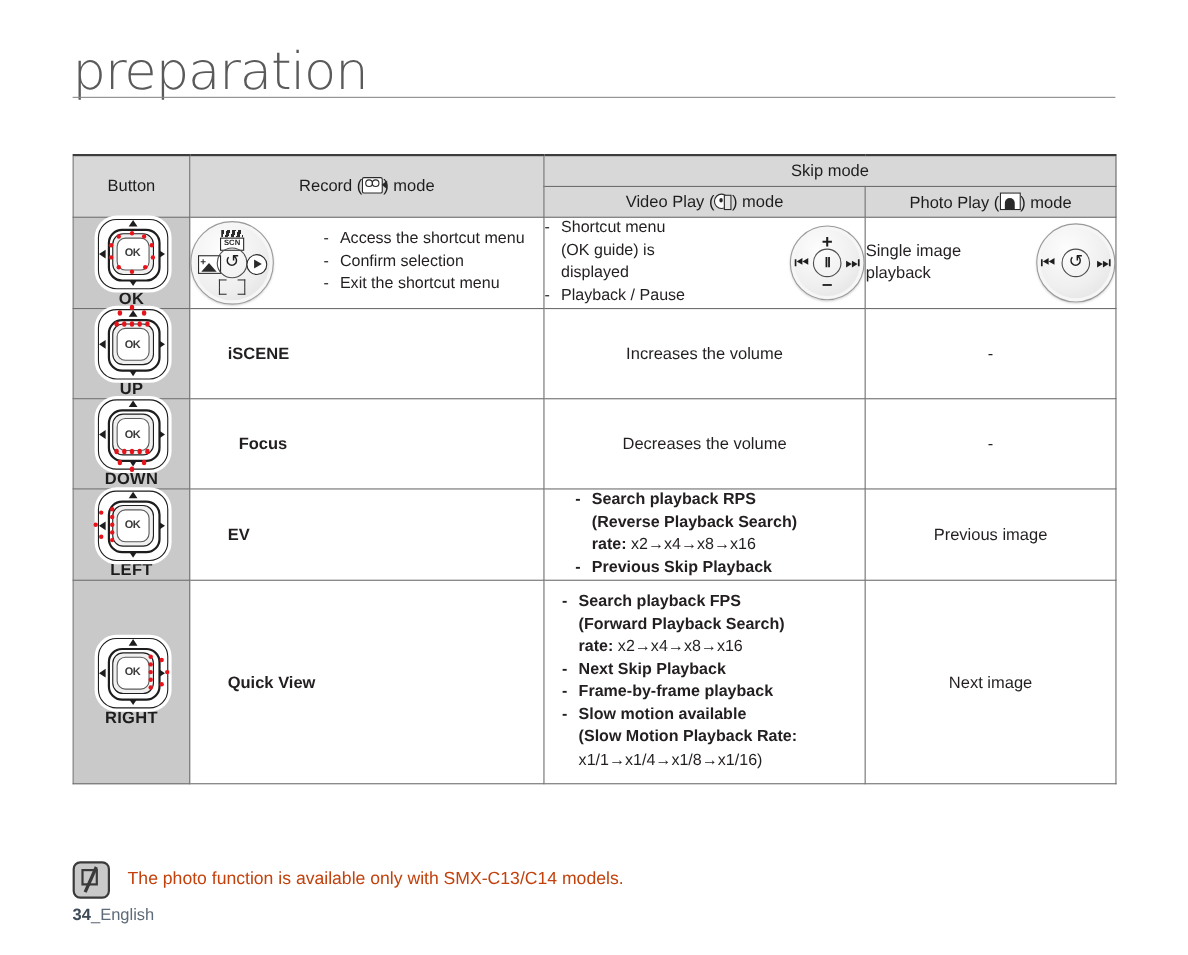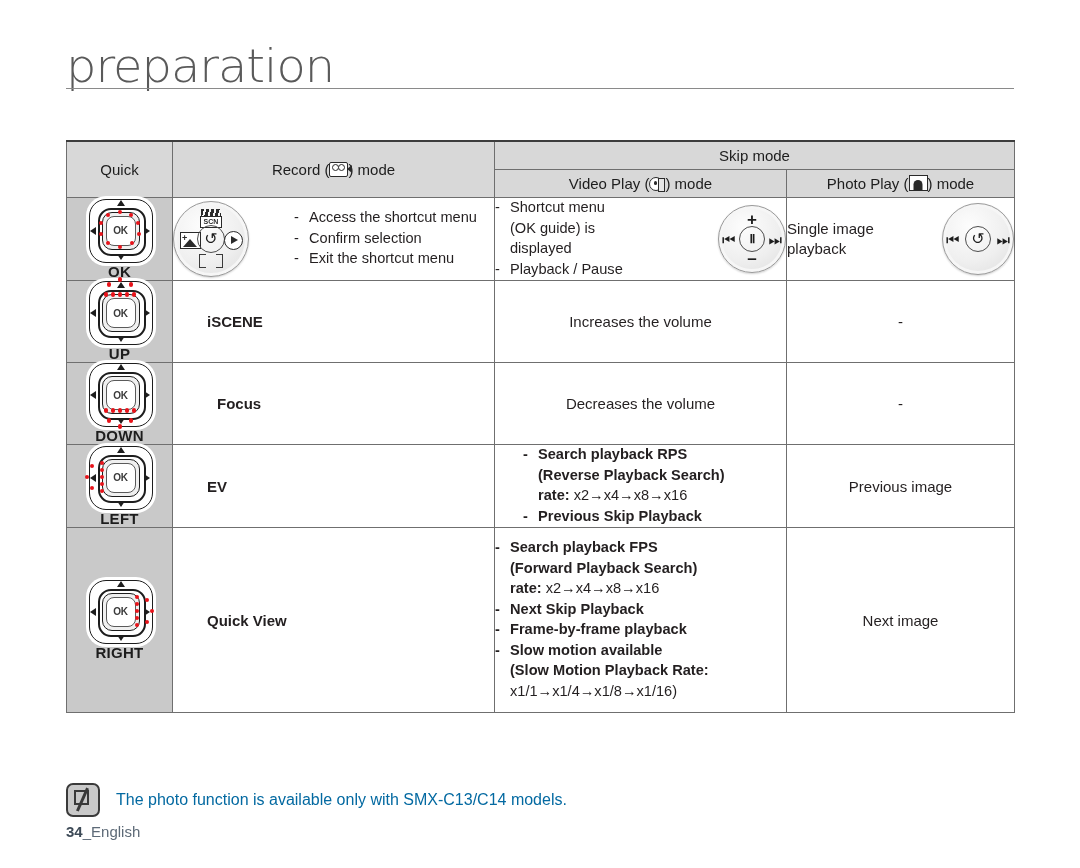--- a/index.html
+++ b/index.html
@@ -224,21 +224,21 @@
     position:relative;width:30px;height:30px;border-radius:7px;
     background:#c9c9c9;border:2px solid #3a3a3a;flex:none;
   }
   .noteicon .slash{
     position:absolute;left:13px;top:2px;width:2.6px;height:25px;background:#3a3a3a;
     transform:rotate(24deg);transform-origin:center;
   }
   .noteicon .sq{
     position:absolute;left:6px;top:5px;width:11px;height:11px;border:2.2px solid #3a3a3a;
   }
-  .notetext{font-size:16px;color:#0369a1;}
+  .notetext{font-size:16px;color:#c2410c;}
   .pagenum{
     position:absolute;left:66px;top:823px;font-size:15px;color:#5d6a77;
   }
   .pagenum b{font-weight:bold;color:#3d4a57;}
 </style>
 </head>
 <body>
 
 <div class="page">
 
@@ -248,21 +248,21 @@
   <table class="tbl">
     <colgroup>
       <col style="width:106px">
         <col style="width:322px">
         <col style="width:292px">
         <col style="width:228px">
     </colgroup>
     <tbody>
 
       <tr>
-        <td class="hdr hdr-btn topline" rowspan="2">Quick</td>
+        <td class="hdr hdr-btn topline" rowspan="2">Button</td>
         <td class="hdr hdr-rec topline" rowspan="2">
           <span>Record (</span><span class="camicon"><span class="r1"></span><span class="r2"></span></span><span>) mode</span>
         </td>
         <td class="hdr topline" colspan="2">Skip mode</td>
       </tr>
       <tr>
         <td class="hdr hdr-vid">
           <span>Video Play (</span><span class="reelicon"><span class="rc"></span><span class="rs"></span></span><span>) mode</span>
         </td>
         <td class="hdr hdr-pho">
@@ -483,21 +483,21 @@
             <div class="dot" style="left:46px;top:22px"></div>
             <div class="dot" style="left:46px;top:29px"></div>
             <div class="dot" style="left:46px;top:36px"></div>
             <div class="dot" style="left:46px;top:43px"></div>
           </div>
           <div class="btn-label">RIGHT</div>
         </td>
         <td class="cell cell-mid" style="padding-left:22px">
           <span class="lbl lbl-strong">Quick View</span>
         </td>
-        <td class="cell cell-mid" style="padding-top:10px;padding-bottom:10px">
+        <td class="cell cell-mid" style="padding-left:16px;padding-top:10px;padding-bottom:10px">
           <ul class="dashlist bold">
             <li>Search playback FPS</li>
             <li class="cont">(Forward Playback Search)</li>
             <li class="cont"><span>rate:</span><span class="plain"> x2→x4→x8→x16</span></li>
             <li>Next Skip Playback</li>
             <li>Frame-by-frame playback</li>
             <li>Slow motion available</li>
             <li class="cont">(Slow Motion Playback Rate:</li>
             <li class="cont plain" style="font-weight:normal">x1/1→x1/4→x1/8→x1/16)</li>
           </ul>

